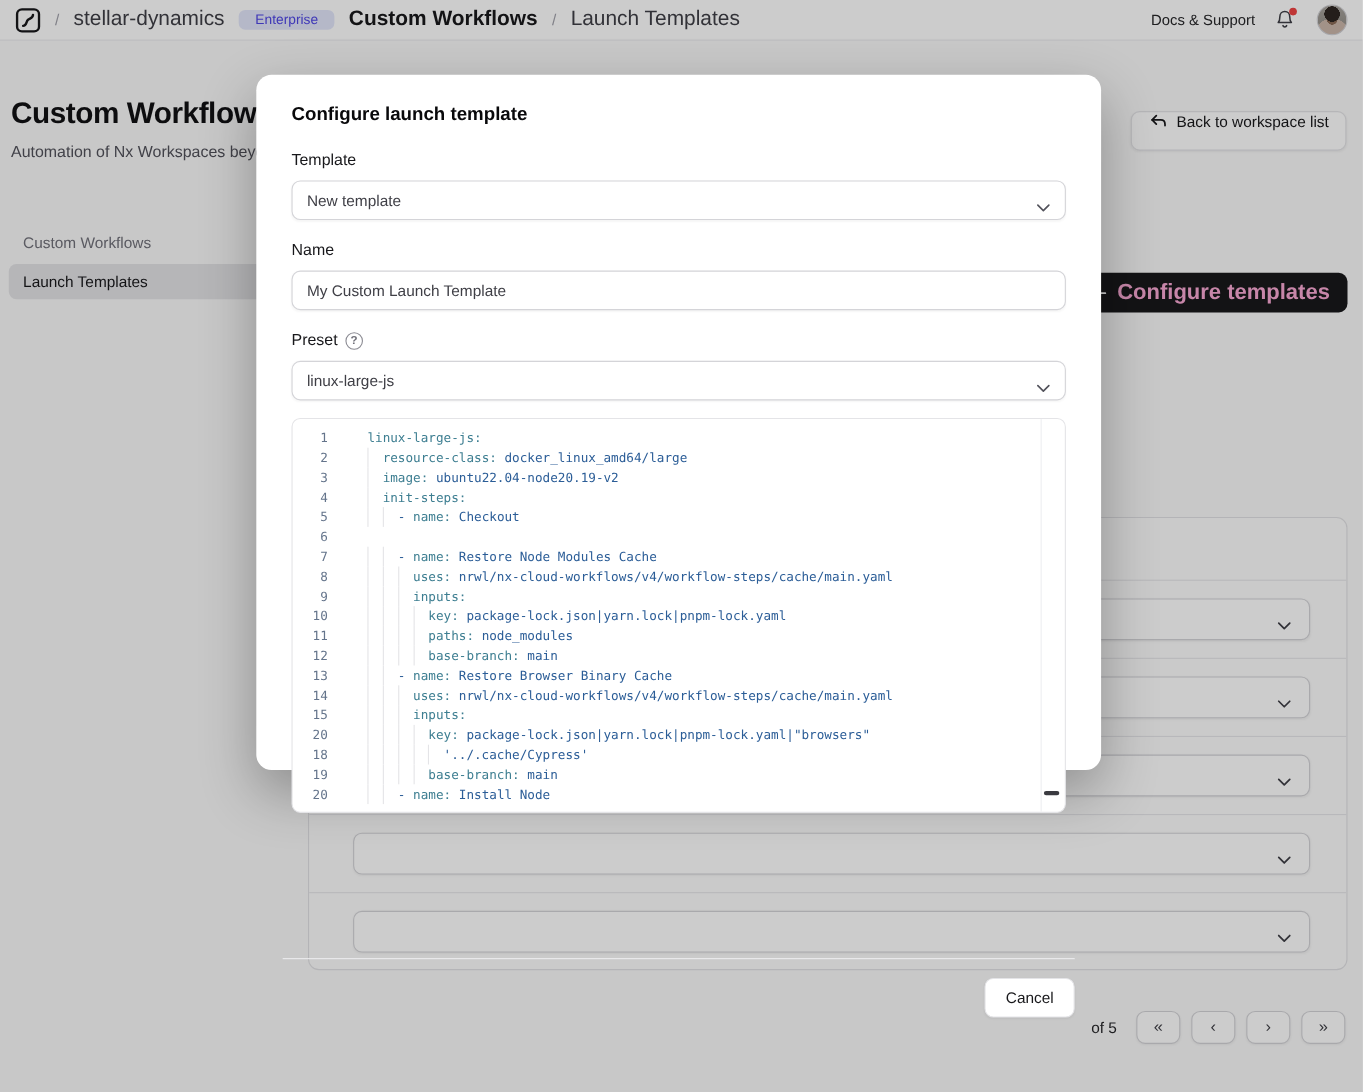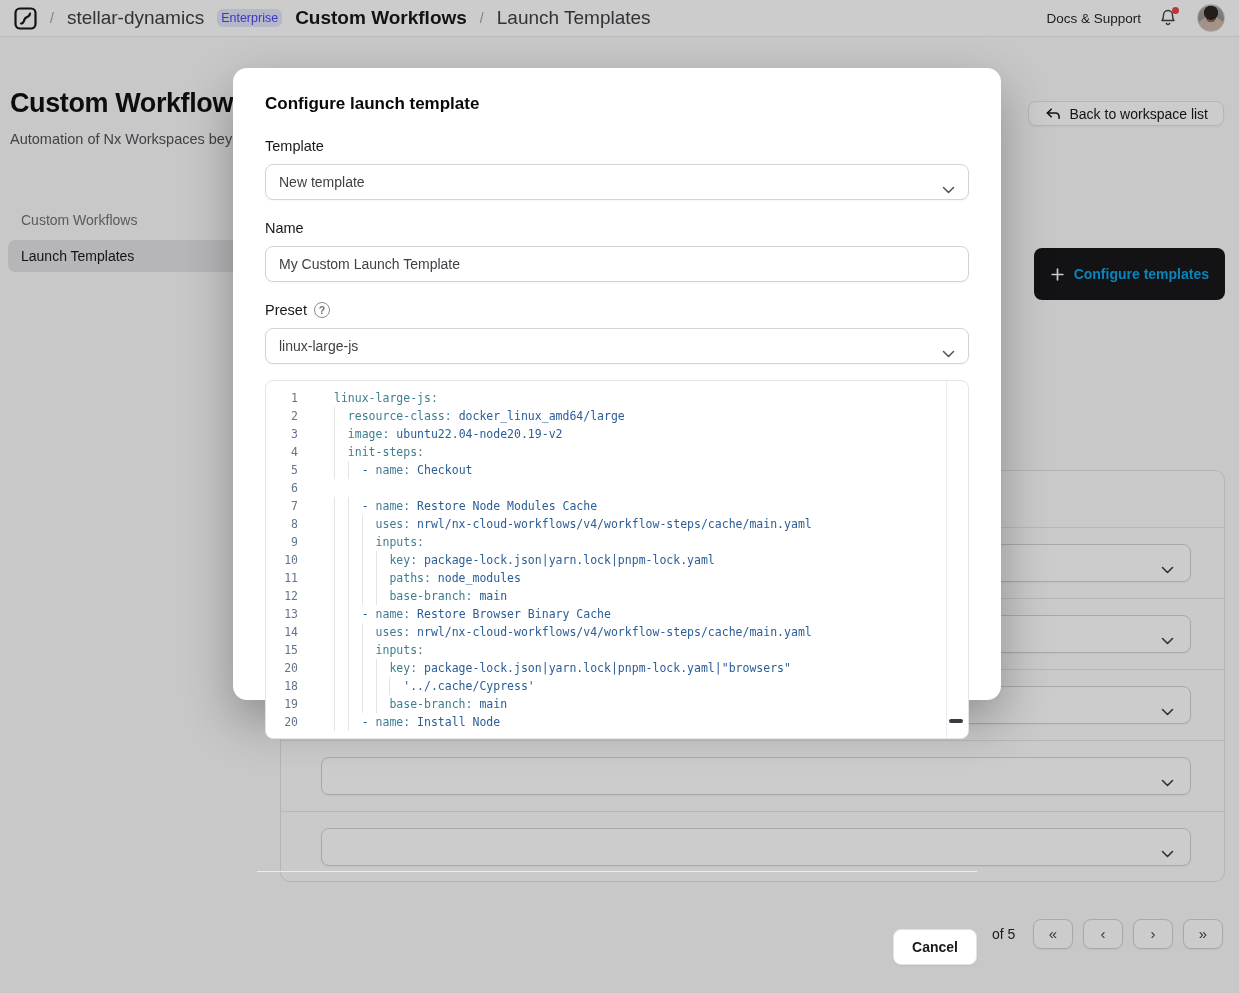--- a/index.html
+++ b/index.html
@@ -9,47 +9,47 @@
 
   
   .topnav { position:absolute; top:0; left:0; right:0; height:37px; background:#fff;
     border-bottom:1px solid #ececee; display:flex; align-items:center; padding:0 14px; z-index:1; }
   .topnav .left { display:flex; align-items:center; gap:13px; }
   .logo-btn { width:23px; height:23px; display:flex; align-items:center; justify-content:center; cursor:pointer; }
   .crumb-sep { color:#a1a1aa; font-size:14px; }
   .crumb { font-size:19px; color:#3f3f46; cursor:pointer; }
   .crumb.strong { color:#18181b; font-weight:700; }
   .badge { background:var(--c-badge-bg,#e3e7fb); color:var(--c-badge-text,#4f46e5);
-    font-size:12.5px; font-weight:500; padding:2px 4px; border-radius:6px; }
+    font-size:12.5px; font-weight:500; padding:2px 15px; border-radius:6px; }
   .topnav .right { margin-left:auto; display:flex; align-items:center; gap:18px; }
   .docs-link { font-size:13.5px; color:#27272a; font-weight:500; cursor:pointer; }
   .bell-wrap { position:relative; width:20px; height:20px; cursor:pointer; }
   .bell-dot { position:absolute; top:-1px; right:0px; width:7px; height:7px; border-radius:50%;
     background:var(--c-notification-dot,#ef4444); }
   .avatar { width:28px; height:28px; border-radius:50%; cursor:pointer; border:1px solid #d4d4d8;
     background:
       radial-gradient(circle at 50% 30%, #2e2622 0 31%, rgba(0,0,0,0) 32%),
       radial-gradient(circle at 50% 48%, #8a6b57 0 26%, rgba(0,0,0,0) 27%),
       radial-gradient(circle at 50% 108%, #cbb7ab 0 52%, rgba(0,0,0,0) 53%),
       linear-gradient(#a8a49e,#8f8b85); }
 
   
   .page-title { position:absolute; left:10px; top:88px; font-size:27px; font-weight:700;
     color:#111113; letter-spacing:-0.4px; }
   .page-subtitle { position:absolute; left:10px; top:131px; font-size:14.5px; color:#52525b; white-space:nowrap; }
-  .back-btn { position:absolute; top:101px; right:15px; height:25px; display:flex; align-items:center;
+  .back-btn { position:absolute; top:101px; right:15px; height:36px; display:flex; align-items:flex-start;
     gap:9px; padding:0 15px; background:#fff; border:1px solid #e4e4e7; border-radius:8px;
     font-size:14px; font-weight:500; color:#18181b; box-shadow:0 1px 2px rgba(0,0,0,.05); cursor:pointer; }
   .tabs { position:absolute; left:8px; top:204px; width:252px; }
   .tab { height:32px; margin-bottom:4px; display:flex; align-items:center; padding:0 13px;
     border-radius:7px; font-size:14px; color:#71717a; cursor:pointer; }
   .tab.active { background:#e4e4e7; color:#18181b; }
-  .configure-btn { position:absolute; top:248px; right:14px; height:52px; display:flex; align-items:center;
-    gap:9px; padding:0 16px; background:var(--c-accent-dark,#18181b); color:#0ea5e9; border:none;
-    border-radius:8px; font-size:14px; font-weight:600; cursor:pointer; }
+  .configure-btn { position:absolute; top:248px; right:14px; height:36px; display:flex; align-items:center;
+    gap:9px; padding:0 16px; background:var(--c-accent-dark,#18181b); color:#f9a8d4; border:none;
+    border-radius:8px; font-size:20px; font-weight:600; cursor:pointer; }
   .bg-card { position:absolute; left:280px; right:14px; top:470px; height:412px; background:#fdfdfd;
     border:1px solid #e2e2e5; border-radius:10px; }
   .bg-card-header { height:57px; border-bottom:1px solid #e7e7ea; }
   .bg-row { height:71px; border-bottom:1px solid #e7e7ea; position:relative; }
   .bg-row:last-child { border-bottom:none; }
   .bg-select { position:absolute; left:40px; right:33px; top:16px; height:38px; background:#fff;
     border:1px solid #d4d4d8; border-radius:8px; box-shadow:0 1px 2px rgba(0,0,0,.05); cursor:pointer; }
   .bg-select .chev { position:absolute; right:16px; top:15px; }
   .page-info { position:absolute; left:992px; top:926px; font-size:14px; color:#27272a; white-space:nowrap; }
   .pager { position:absolute; top:919px; right:16px; display:flex; gap:10px; }
@@ -88,22 +88,22 @@
   .t-k { color:var(--c-syntax-key,#3d7e91); }
   .t-v { color:var(--c-syntax-value,#2b5d97); }
   .t-d { color:var(--c-syntax-value,#2b5d97); }
   .scroll-track { position:absolute; top:0; bottom:0; right:21px; border-left:1px solid #edeef1; }
   .scroll-thumb { position:absolute; right:5px; top:338px; width:14px; height:4px; border-radius:2px;
     background:#3a3a40; cursor:pointer; }
 
   
   .modal-footer { position:absolute; left:24px; right:24px; top:803px; border-top:1px solid #ececee;
     padding-top:17px; display:flex; justify-content:flex-end; gap:8px; }
-  .btn { height:36px; border-radius:8px; font-size:14px; font-weight:700; cursor:pointer;
-    display:flex; align-items:center; padding:0 18px; font-family:"Liberation Sans", sans-serif;margin-top:40px; }
+  .btn { height:36px; border-radius:8px; font-size:14px; font-weight:400; cursor:pointer;
+    display:flex; align-items:center; padding:0 18px; font-family:"Liberation Sans", sans-serif; }
   .btn.ghost { background:#fff; border:1px solid #e4e4e7; color:#18181b; box-shadow:0 1px 2px rgba(0,0,0,.05); }
   .btn.primary { background:var(--c-accent-dark,#18181b); border:1px solid var(--c-accent-dark,#18181b);
     color:#fff; padding:0 24px; }
 </style>
 </head>
 <body>
 
 <div id="root">
 
   <div class="topnav">

